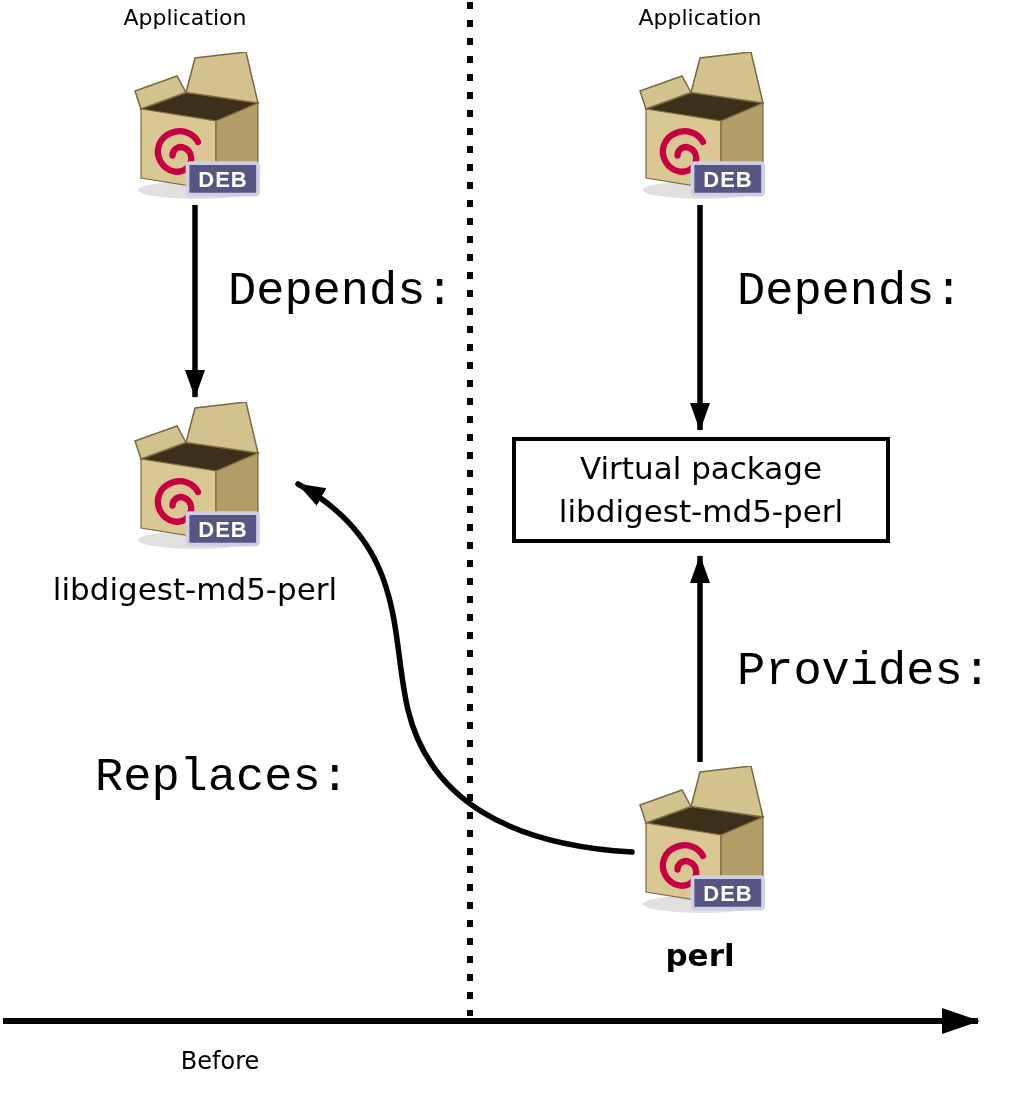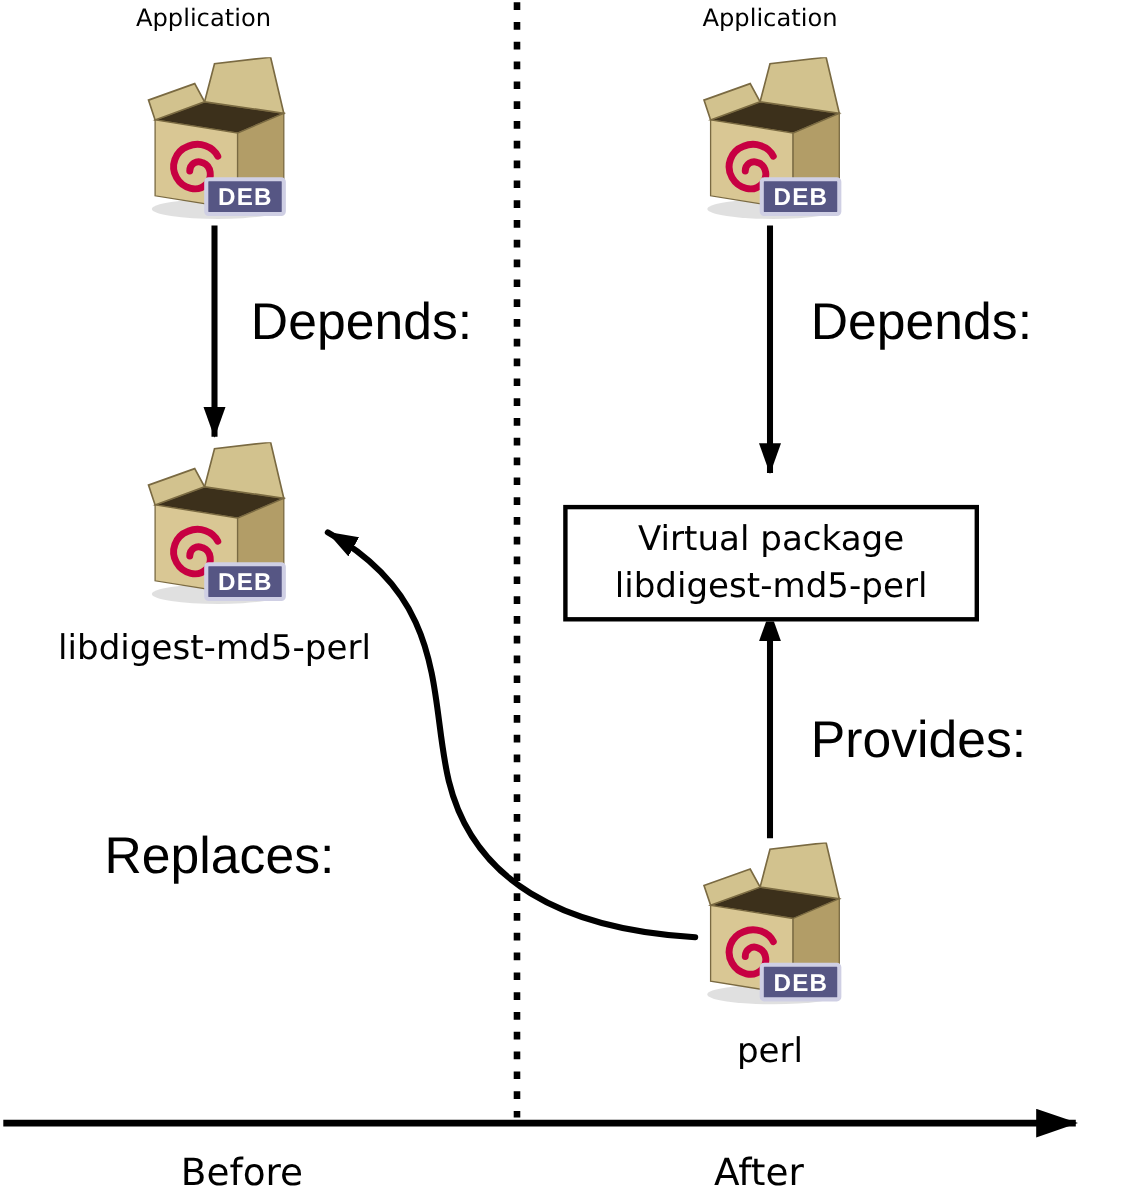--- a/index.html
+++ b/index.html
@@ -13,26 +13,26 @@
     overflow: hidden;
   }
   .canvas svg.artwork {
     position: absolute;
     left: 0; top: 0;
     width: 1024px; height: 1094px;
   }
   .lbl { position: absolute; white-space: nowrap; line-height: 1.1; }
   .sans { font-family: "DejaVu Sans", sans-serif; font-size: 31px; }
   .sans-sm { font-family: "DejaVu Sans", sans-serif; font-size: 22px; }
-  .mono { font-family: Liberation Sans, sans-serif; font-size: 47px; line-height: 1; }
-  .axis { font-family: "DejaVu Sans", sans-serif; font-size: 34px; }
+  .mono { font-family: Liberation Mono, monospace; font-size: 47px; line-height: 1; }
+  .axis { font-family: "DejaVu Sans", sans-serif; font-size: 24px; }
   .center { text-align: center; }
   .vbox {
     position: absolute;
-    left: 512px; top: 459px;
+    left: 512px; top: 437px;
     width: 370px; height: 98px;
     border: 4px solid #000000;
     background: #ffffff;
     display: flex;
     flex-direction: column;
     align-items: center;
     justify-content: center;
     gap: 6px;
   }
   .vbox .line { font-family: "DejaVu Sans", sans-serif; font-size: 31px; line-height: 1.2; }
@@ -106,19 +106,18 @@
   <div class="vbox">
     <div class="line">Virtual package</div>
     <div class="line">libdigest-md5-perl</div>
   </div>
 
   <div class="lbl mono" style="left:737px; top:648px;text-align:center;">Provides:</div>
 
   <div class="lbl mono" style="left:95px; top:730px;margin-top:24px;">Replaces:</div>
 
 
-  <div class="lbl sans center" style="left:600px; top:938px; width:200px;">perl</div>
+  <div class="lbl sans center" style="left:600px; top:938px; width:200px;font-weight:bold;">perl</div>
 
   <div class="lbl axis center" style="left:120px; top:1048px; width:200px;">Before</div>
 
-  <div class="lbl axis center" style="left:590px; top:1048px; width:200px;">After</div>
 
 </div>
 
 </body></html>

